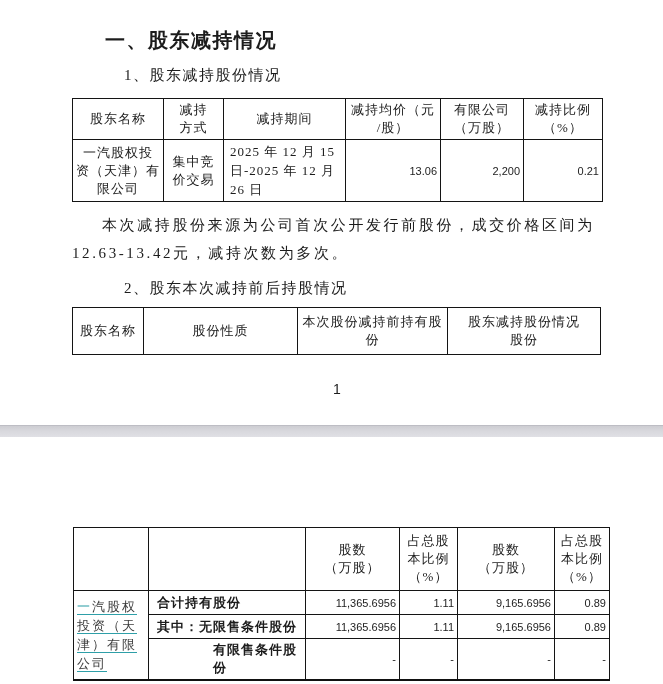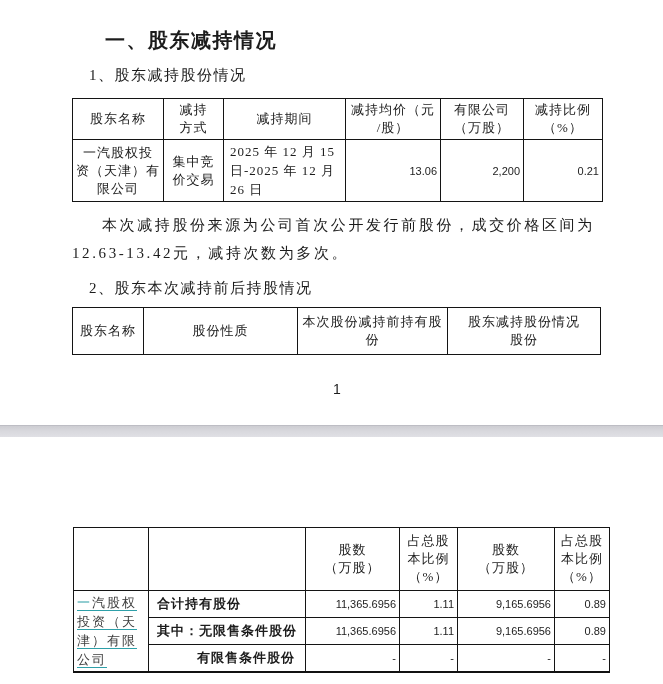--- a/index.html
+++ b/index.html
@@ -13,21 +13,21 @@
   .page-gap{
     height:12px;width:663px;
     background:linear-gradient(180deg,#cdcdd2 0%,#d8d8dd 45%,#e0e0e5 100%);
     border-top:1px solid #bdbdc4;box-sizing:border-box;
   }
   .page2{height:277px;overflow:hidden;}
   h1.sec{
     font-family:"Liberation Sans","DejaVu Sans",sans-serif;
     font-size:20px;font-weight:bold;margin:0 0 0 33px;letter-spacing:1.5px;
   }
-  .sub{font-size:15px;margin:12px 0 0 17px;letter-spacing:1.5px;font-family:Liberation Serif, serif;}
+  .sub{font-size:15px;margin:12px 0 0 52px;letter-spacing:1.5px;font-family:Liberation Serif, serif;}
   table{border-collapse:collapse;table-layout:fixed;}
   td,th{
     border:1px solid #141414;font-weight:normal;text-align:center;vertical-align:middle;
     font-size:13px;line-height:18px;letter-spacing:1px;padding:2px 3px;overflow:hidden;
   }
   .ml{white-space:pre-line;}
   .num{font-family:"Liberation Sans","DejaVu Sans",sans-serif;letter-spacing:0;font-size:11px;text-align:right;}
   .t1{width:530px;margin-top:13px;}
   .t1 .hrow{height:40px;}
   .t1 .drow{height:55px;}
@@ -36,21 +36,21 @@
     font-size:15px;line-height:28px;letter-spacing:2.6px;margin:9px 0 0 0;
     text-indent:2em;white-space:pre-line;width:532px;
   }
   .t2{width:528px;margin-top:9px;}
   .t2 .hrow{height:47px;}
   .pageno{width:530px;text-align:center;margin-top:26px;font-size:14px;font-family:"Liberation Sans","DejaVu Sans",sans-serif;}
   .t3{width:536px;margin:90px 0 0 73px;border-bottom:2px solid #111;}
   .t3 .hrow{height:63px;}
   .t3 .drow{height:24px;}
   .t3 .lbl{text-align:left;padding-left:8px;font-weight:bold;letter-spacing:1px;}
-  .t3 .lbl.indent{padding-left:48px;}
+  .t3 .lbl.indent{padding-left:64px;}
   .holder-link{
     text-align:left;letter-spacing:2px;color:#3d3d3d;line-height:19px;
     text-decoration:underline;text-decoration-color:#2e9fa8;text-underline-offset:3px;
     cursor:pointer;
   }
   .holder-link::first-letter{color:#2e9fa8;}
   .wm{
     position:absolute;right:6px;top:186px;width:120px;
     display:flex;flex-direction:column;align-items:flex-end;pointer-events:none;
   }

